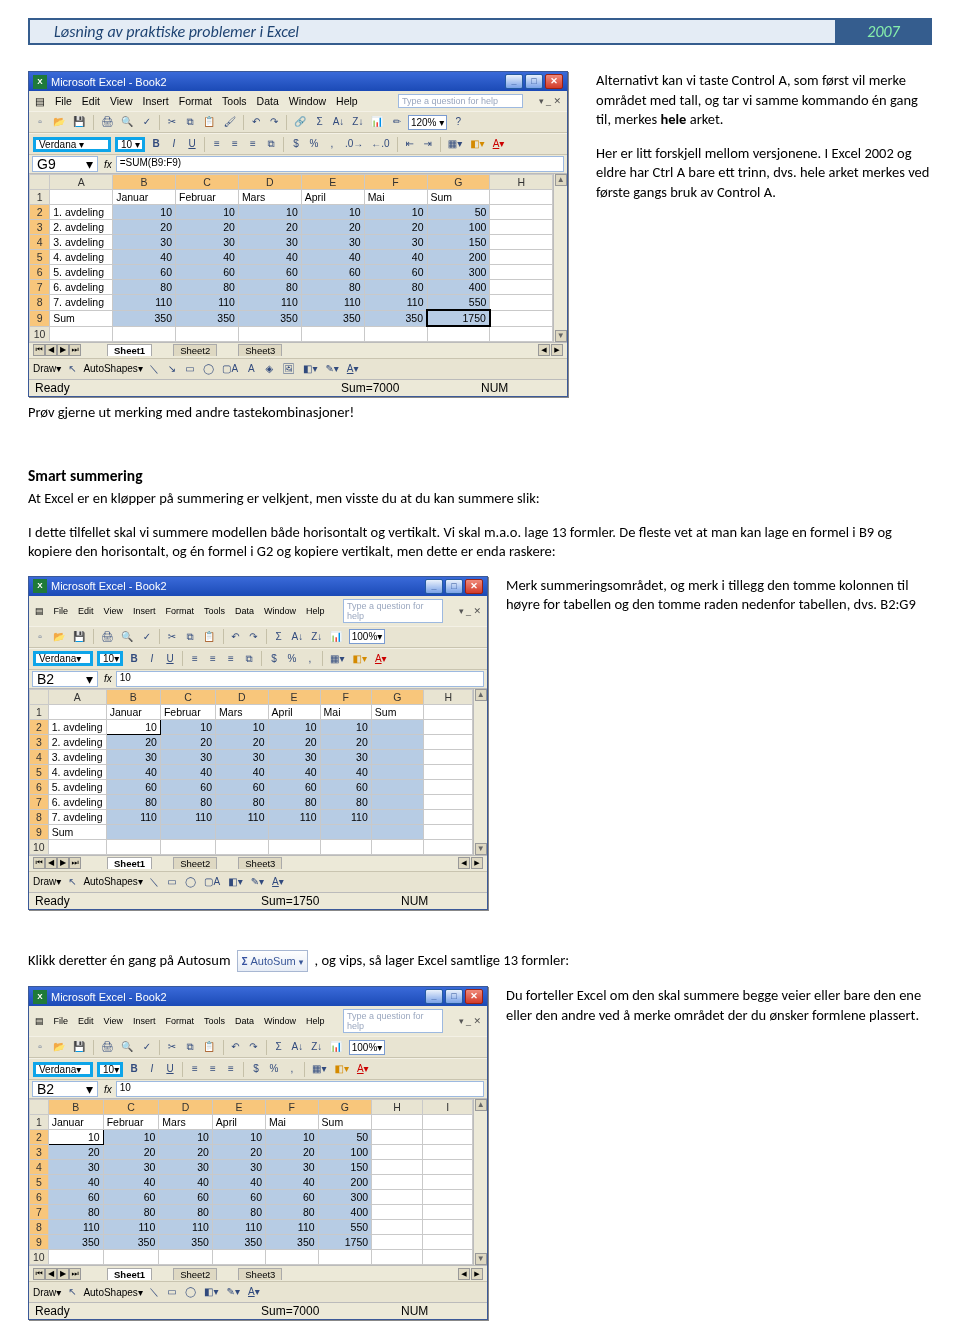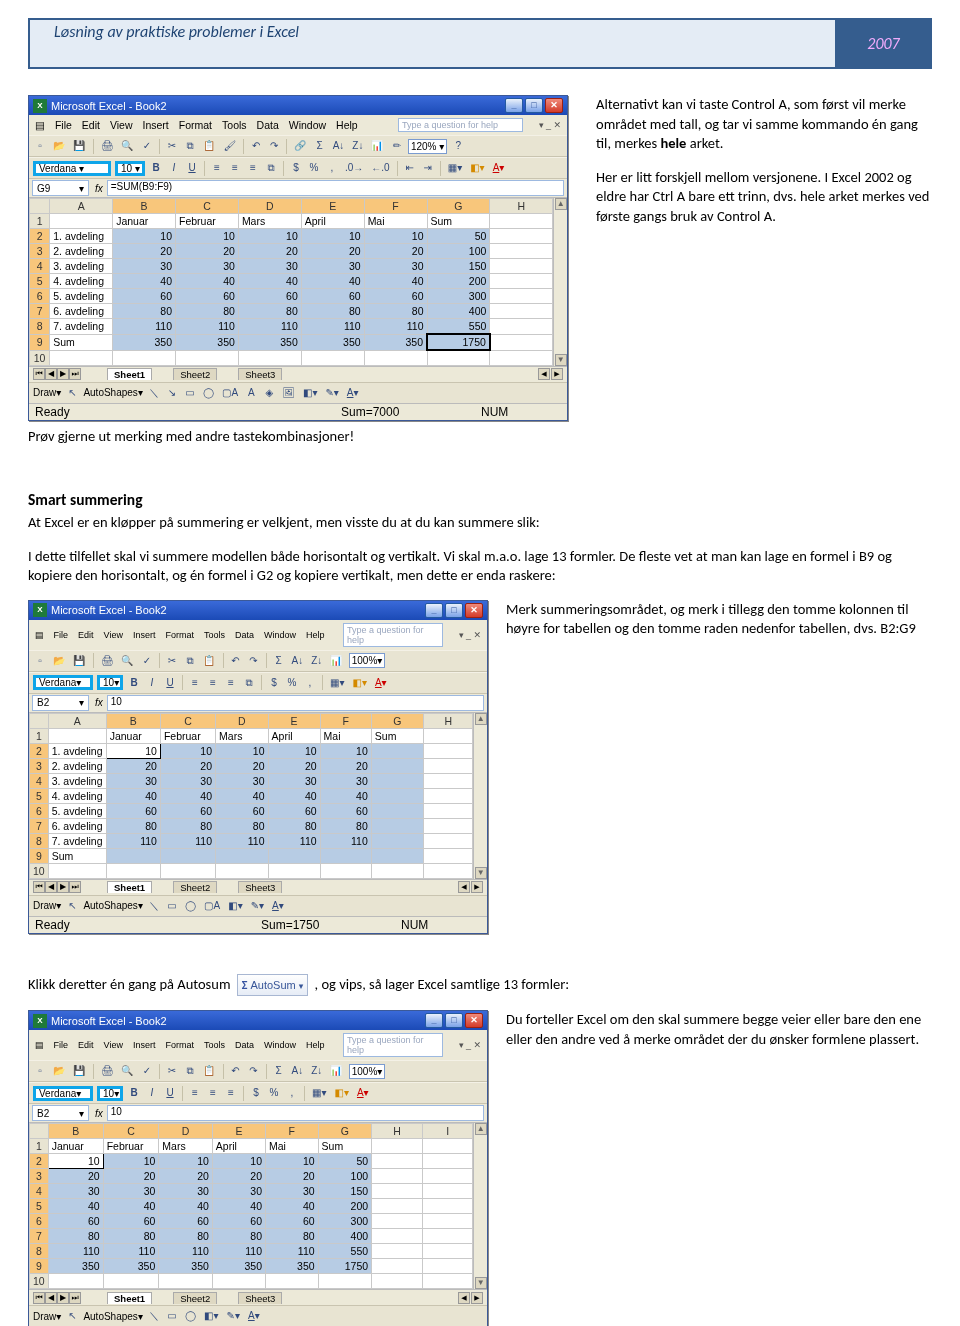--- a/index.html
+++ b/index.html
@@ -23,23 +23,23 @@
     color: #1e4372;
     padding: 2px 24px;
     font-style: italic;
     font-size: 16px;
   }
   .hb-right {
     width: 95px;
     border: 2px solid #355d8e;
     border-left: none;
     background: #355d8e;
-    color: #f0abfc;
+    color: #86efac;
     text-align: center;
-    padding: 14px 4px;
+    padding: 2px 4px;
     font-style: italic;
     font-size: 16px;
   }
 
   .row2 { display: flex; gap: 28px; margin-bottom: 30px; }
   .row2 .col-left { width: 540px; }
   .row2 .col-right { flex: 1; }
   .row2 .caption { margin-top: 6px; }
 
   .row-mid { display: flex; gap: 18px; margin-bottom: 40px; }
@@ -148,22 +148,22 @@
     padding: 0 3px; font-size: 10px; height: 15px;
     display: inline-flex; align-items: center;
   }
   .formula-row {
     display: flex; align-items: center;
     border-bottom: 1px solid #bbb;
     background: #ece9d8;
     padding: 1px 3px;
   }
   .name-box {
-    width: 57px; height: 16px; border: 1px solid #9db9e0;
-    background: #fff; padding: 0 4px; font-size: 10px;
+    width: 66px; height: 16px; border: 1px solid #9db9e0;
+    background: #fff; padding: 0 4px; font-size: 14px;
     display: flex; align-items: center; justify-content: space-between;
   }
   .fx-area {
     flex: 1; margin-left: 6px;
     display: flex; align-items: center; gap: 4px;
   }
   .fx-lbl { font-style: italic; font-size: 10px; }
   .fx-input {
     flex: 1; border: 1px solid #9db9e0; background: #fff;
     height: 16px; padding: 0 3px; font-size: 10px;

